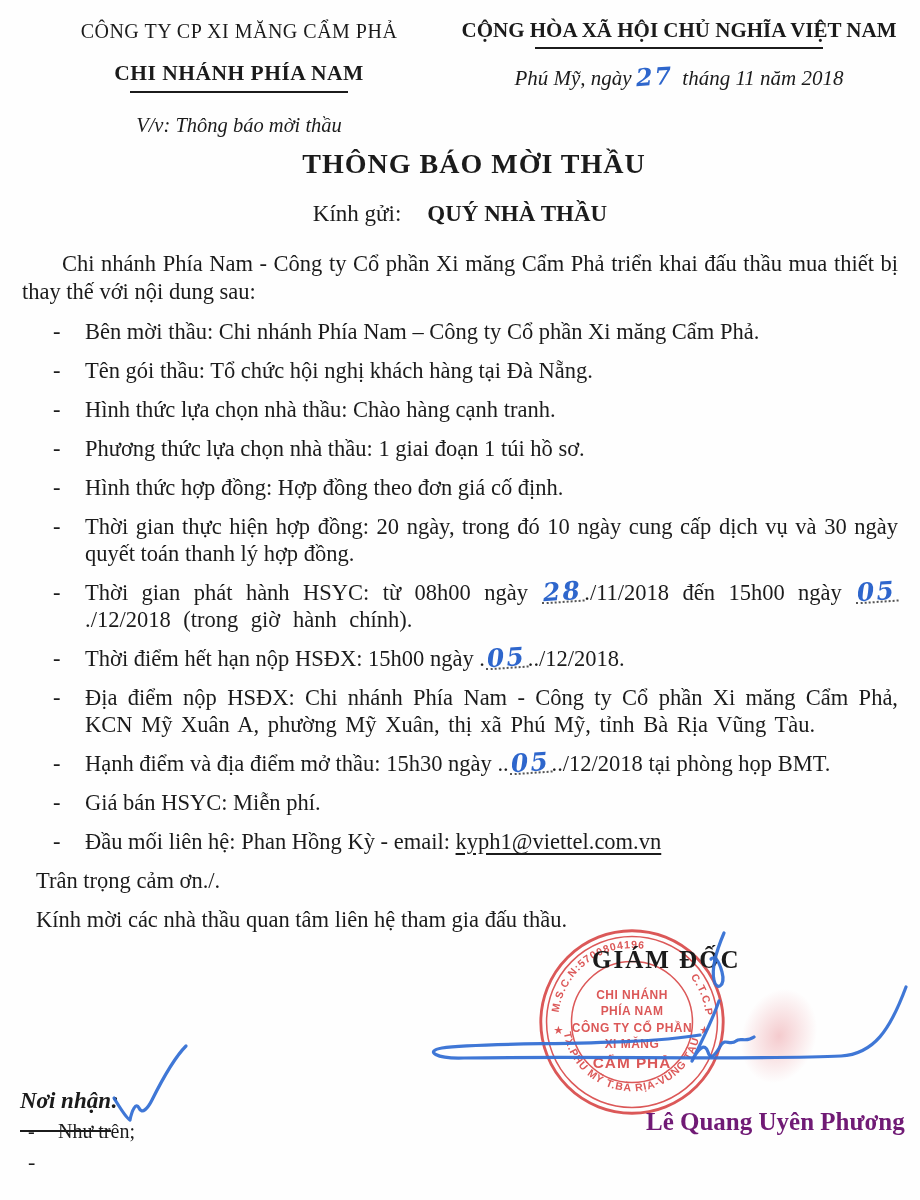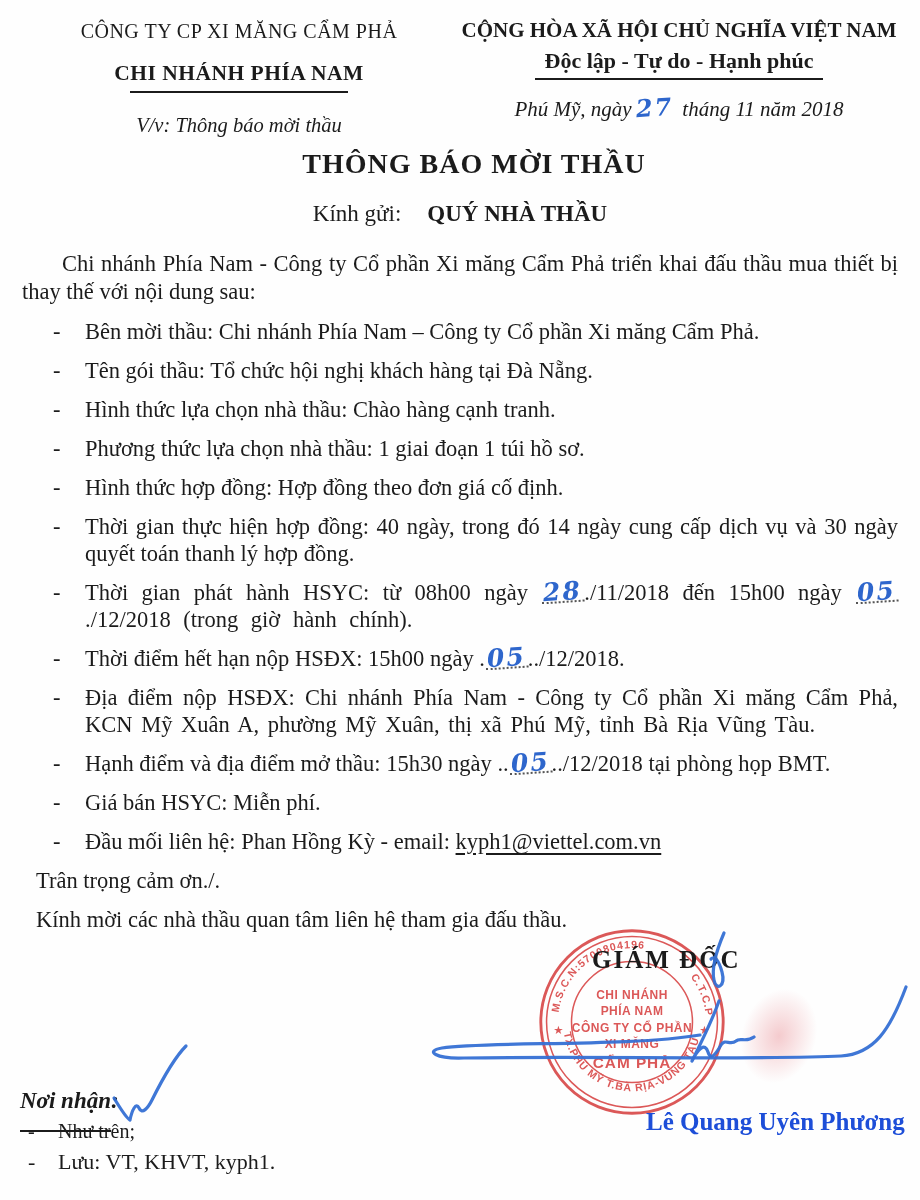--- a/index.html
+++ b/index.html
@@ -64,21 +64,21 @@
   .ringtext { font-size:11px; letter-spacing:1px; font-weight:bold; }
   .inner { font-size:12.5px; text-anchor:middle; font-weight:bold; letter-spacing:.5px; }
   .inner-big { font-size:16px; text-anchor:middle; font-weight:bold; letter-spacing:1px; }
   .star { font-size:12px; }
   .smudge { position:absolute; left:742px; top:988px; width:74px; height:96px; z-index:1;
             background:radial-gradient(closest-side, rgba(219,70,80,.28), rgba(219,70,80,0));
             transform:rotate(18deg); }
   .sig-ink { position:absolute; left:428px; top:925px; width:492px; height:180px; z-index:6; }
   .ink { fill:none; stroke:#3570d4; stroke-width:3.2; stroke-linecap:round; stroke-linejoin:round; opacity:.95; }
   .sig-name { position:absolute; left:646px; top:1108px; font-size:25px; font-weight:bold;
-              color:#1d4ed8; z-index:5; white-space:nowrap; }
+              color:#701a75; z-index:5; white-space:nowrap; }
 
   
   .footer { position:absolute; left:20px; top:1088px; z-index:3; }
   .nn-label { font-size:23px; font-weight:bold; font-style:italic; }
   .nn-underline { border-bottom:2px solid #1b1b1b; padding-bottom:17px; }
   .f-item { display:flex; margin-top:6px; }
   .f-dash { flex:0 0 38px; padding-left:8px; }
   .f-small { font-size:20px; }
   .f-large { font-size:22px; }
   .check-ink { position:absolute; left:86px; top:-46px; width:90px; height:82px; }
@@ -88,21 +88,20 @@
 
 <div class="h-left">
   <div class="company">CÔNG TY CP XI MĂNG CẨM PHẢ</div>
   <div class="branch">CHI NHÁNH PHÍA NAM</div>
   <div class="rule-l"></div>
   <div class="subject">V/v: Thông báo mời thầu</div>
 </div>
 
 <div class="h-right">
   <div class="national">CỘNG HÒA XÃ HỘI CHỦ NGHĨA VIỆT NAM</div>
-  <div class="motto">Độc lập - Tự do - Hạnh phúc</div>
   <div class="rule-r"></div>
   <div class="dateline"><span>Phú Mỹ, ngày</span><span class="hw hw-day">27</span> <span>tháng 11 năm 2018</span></div>
 </div>
 
 <div class="doc-title">THÔNG BÁO MỜI THẦU</div>
 <div class="salutation">
   <span>Kính gửi:</span><span class="recip">QUÝ NHÀ THẦU</span>
 </div>
 
 <div class="main">
@@ -124,21 +123,21 @@
     <div class="bullet">
       <span class="dash">-</span>
       <div class="btext">Phương thức lựa chọn nhà thầu: 1 giai đoạn 1 túi hồ sơ.</div>
     </div>
     <div class="bullet">
       <span class="dash">-</span>
       <div class="btext">Hình thức hợp đồng: Hợp đồng theo đơn giá cố định.</div>
     </div>
     <div class="bullet">
       <span class="dash">-</span>
-      <div class="btext">Thời gian thực hiện hợp đồng: 40 ngày, trong đó 14 ngày cung cấp dịch vụ và 30 ngày quyết toán thanh lý hợp đồng.</div>
+      <div class="btext">Thời gian thực hiện hợp đồng: 20 ngày, trong đó 10 ngày cung cấp dịch vụ và 30 ngày quyết toán thanh lý hợp đồng.</div>
     </div>
     <div class="bullet">
       <span class="dash">-</span>
       <div class="btext ws1"><span>Thời gian phát hành HSYC: từ 08h00 ngày</span> <span class="hw">28</span><span>./11/2018 đến 15h00 ngày</span> <span class="hw">05</span><span>./12/2018 (trong giờ hành chính).</span></div>
     </div>
     <div class="bullet">
       <span class="dash">-</span>
       <div class="btext"><span>Thời điểm hết hạn nộp HSĐX: 15h00 ngày .</span><span class="hw">05</span><span>../12/2018.</span></div>
     </div>
     <div class="bullet">
@@ -199,15 +198,14 @@
   <svg class="check-ink" viewBox="0 0 90 82">
     <path class="ink" d="M8,56 C14,66 20,76 24,78 C26,68 30,60 33,66 C36,73 42,66 46,58 C56,38 68,16 80,4" stroke-width="3.6"></path>
   </svg>
   <div class="nn-label"><span class="nn-underline">Nơi nhận</span><span>:</span></div>
   <div class="f-item f-small">
     <span class="f-dash">-</span>
     <span>Như trên;</span>
   </div>
   <div class="f-item f-large">
     <span class="f-dash">-</span>
-    <span>Lưu: VT, KHVT, kyph1.</span>
   </div>
 </div>
 
 </body></html>

